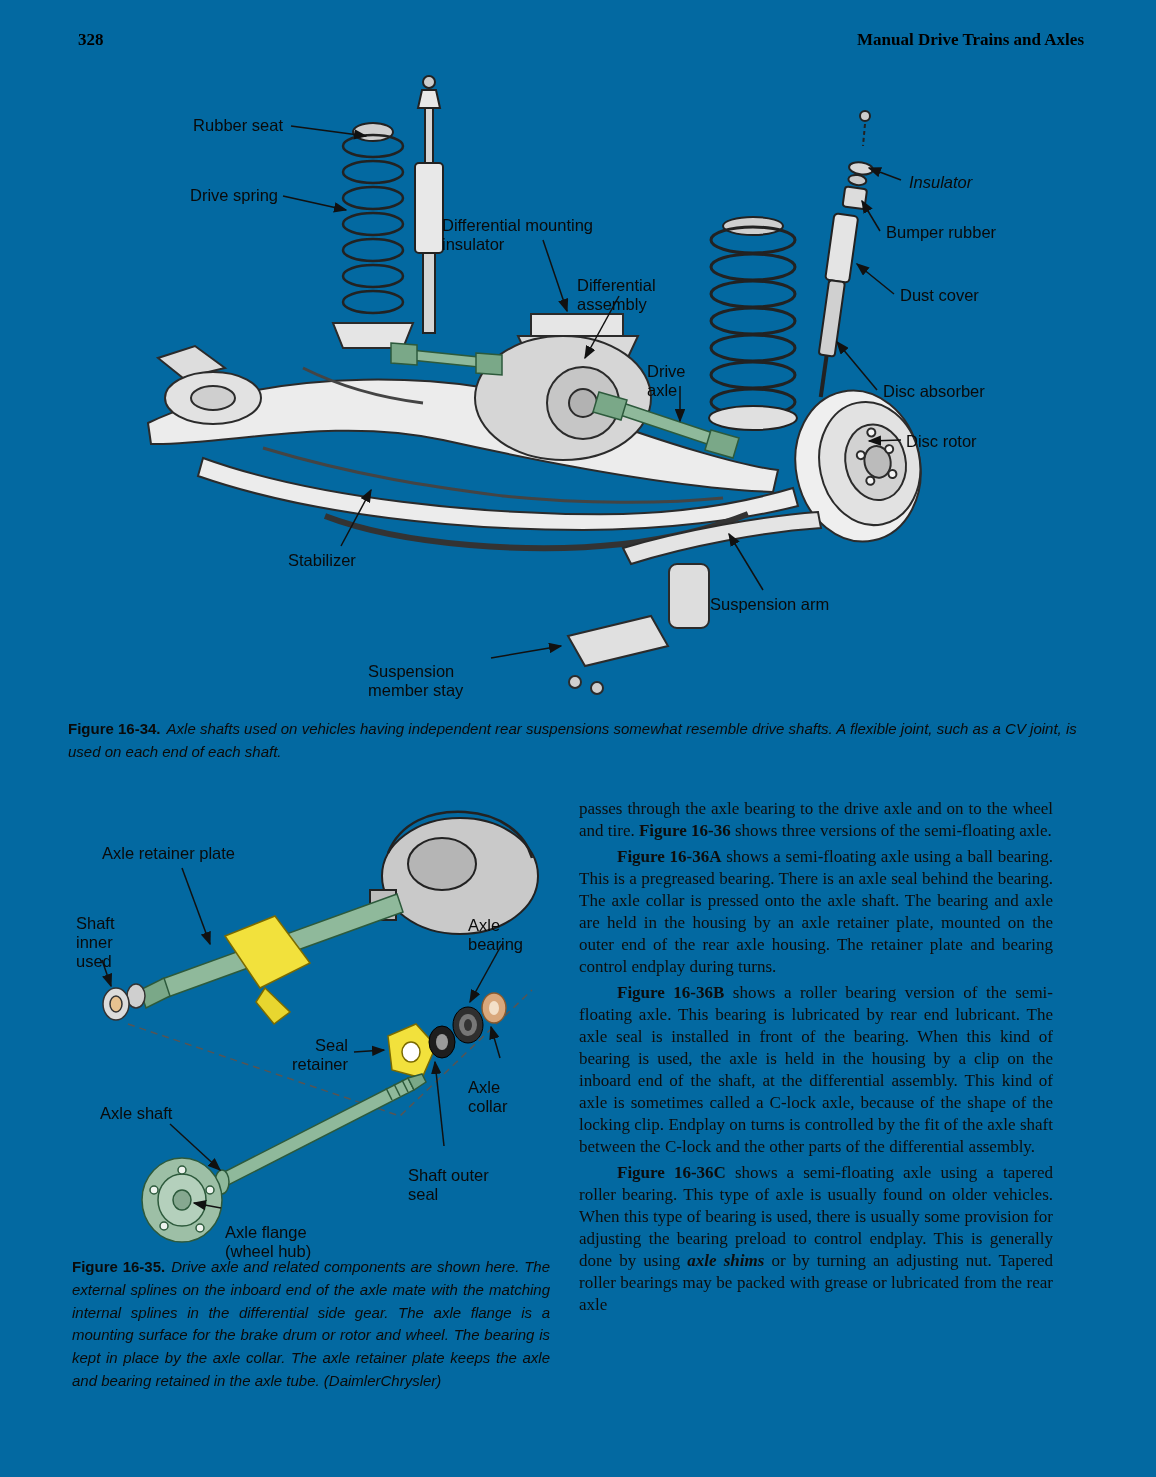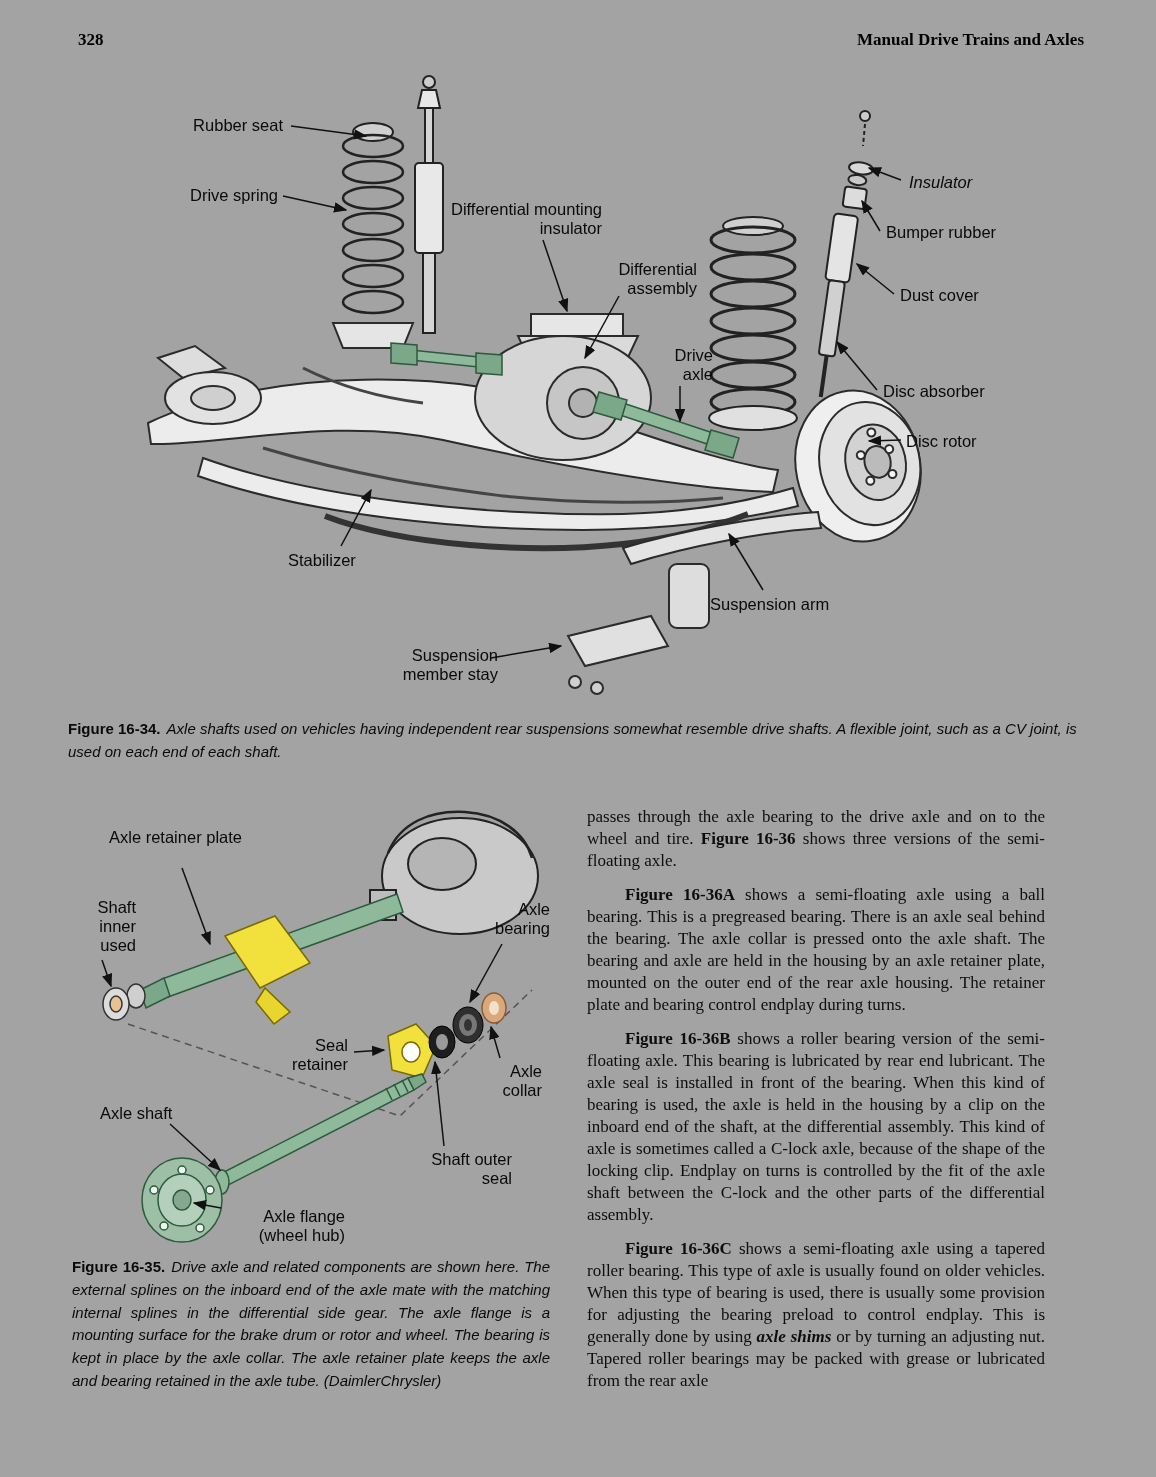--- a/index.html
+++ b/index.html
@@ -1,46 +1,46 @@
 <!DOCTYPE html>
 <html><head>
 <meta charset="utf-8">
 <style>
   * { margin:0; padding:0; box-sizing:border-box; }
   html,body { background:#ffffff; }
   .page {
-    position:relative; width:1156px; height:1477px; background:#a3a3a3;
+    position:relative; width:1156px; height:1477px; background:#0369a1;
     font-family:"Liberation Serif", serif; color:#111; overflow:hidden;
   }
   .header {
     position:absolute; top:30px; left:78px; right:72px;
     display:flex; justify-content:space-between;
     font-family:"Liberation Serif", serif; font-weight:bold; font-size:17px; color:#000;
   }
   .fig { position:absolute; }
   .fig svg { position:absolute; left:0; top:0; }
   .lbl {
     position:absolute; font-family:"Liberation Sans", sans-serif;
     font-size:16.5px; line-height:1.16; color:#0a0a0a;
   }
-  .lbl.c { text-align:right; }
+  .lbl.c { text-align:left;margin-top:16px; }
   .lbl.r { text-align:right; }
   .lbl.nw { white-space:nowrap; }
   .caption {
     position:absolute; font-family:"Liberation Sans", sans-serif;
     font-size:15px; line-height:1.52; color:#0a0a0a;
   }
   .caption.just { text-align:justify; }
   .cap-label { font-weight:bold; margin-right:6px; }
   .cap-text { font-style:italic; }
   .bodycol {
     position:absolute; left:575px; top:794px; width:482px;
     font-size:17px; line-height:22px; text-align:justify; color:#0d0d0d;
   }
-  .bodycol p { margin:12px; }
+  .bodycol p { margin:4px; }
   .bodycol p.ind { text-indent:38px; }
   .rs-b  { font-weight:bold; }
   .rs-bi { font-weight:bold; font-style:italic; }
 </style>
 </head>
 <body>
 
 <div class="page">
 
   <div class="header">

